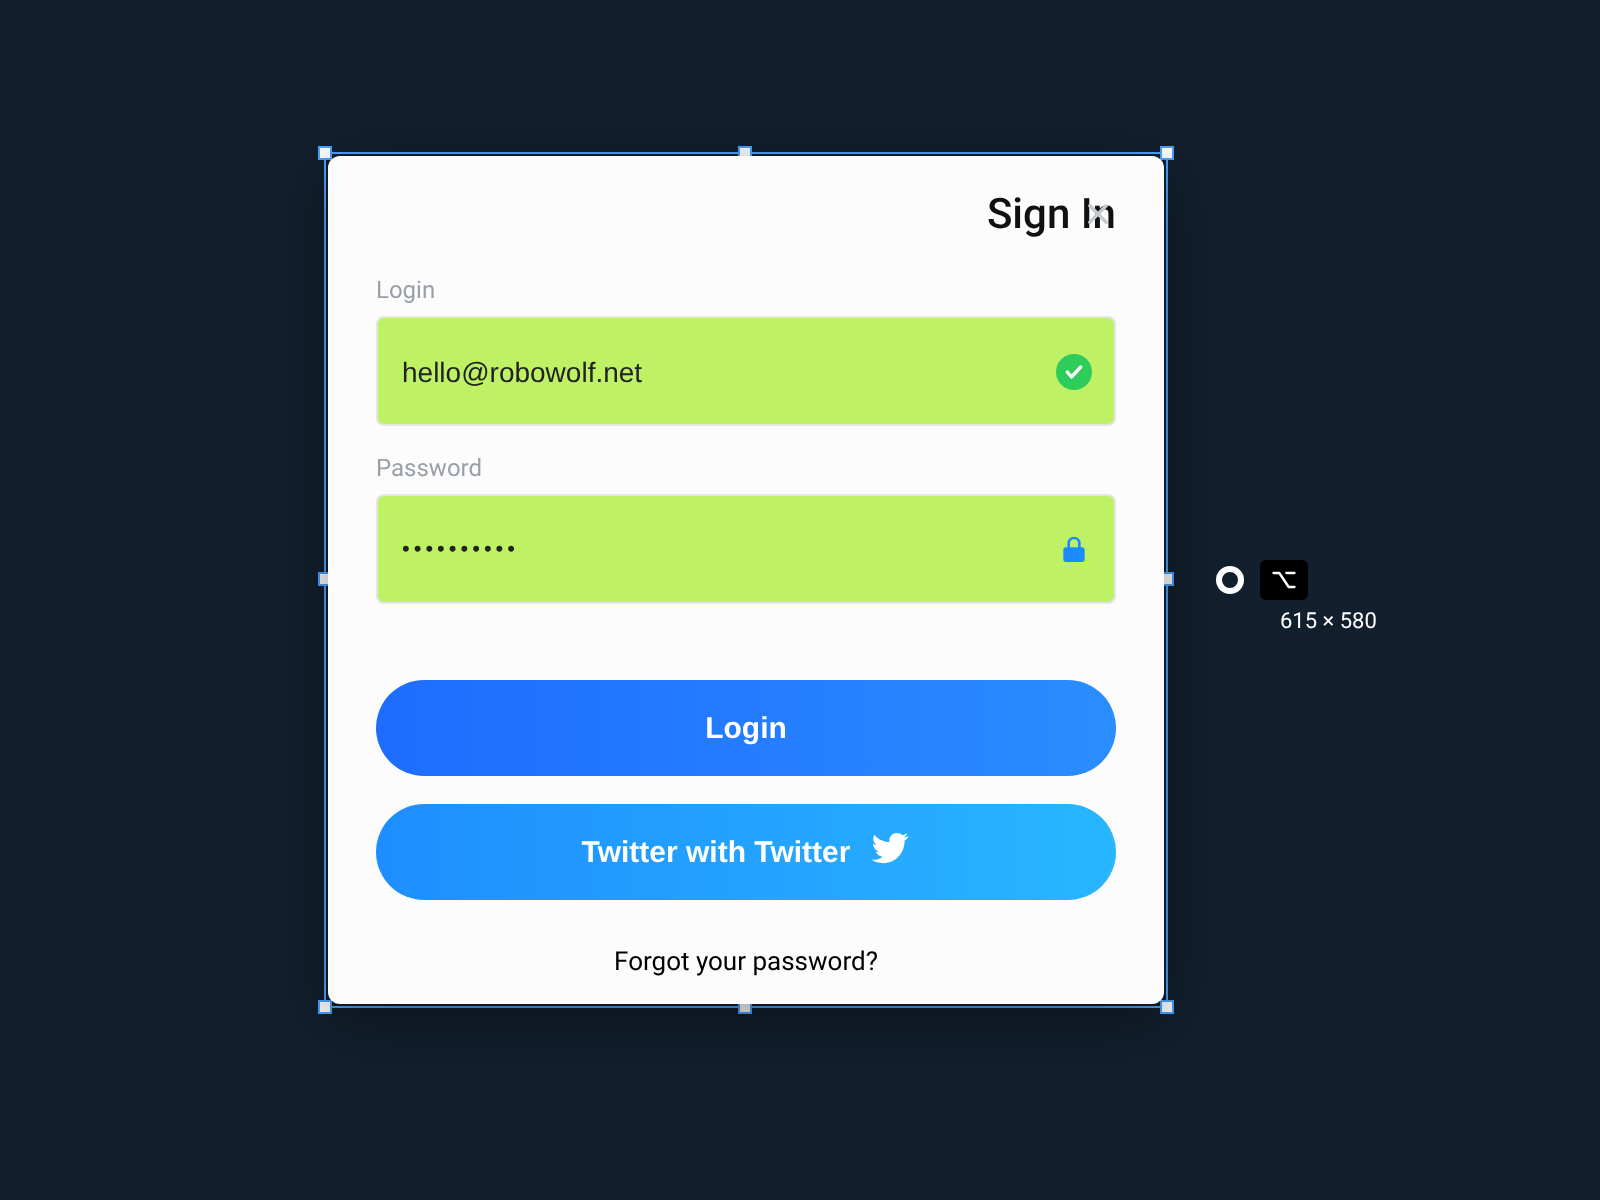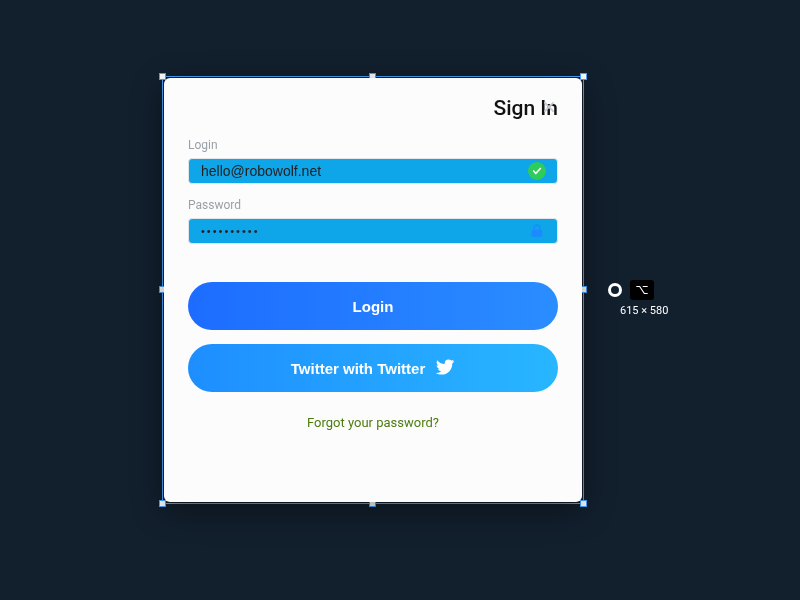--- a/index.html
+++ b/index.html
@@ -77,24 +77,24 @@
     color: #9aa0a8;
     margin-bottom: 6px;
     display: block;
   }
   .field-wrap {
     position: relative;
     margin-bottom: 14px;
   }
   .text-input {
     width: 100%;
-    height: 26px;
+    height: 55px;
     border: 1px solid #e3e5e8;
     border-radius: 4px;
-    background: #0ea5e9;
+    background: #bef264;
     padding: 0 40px 0 12px;
     font-size: 14px;
     color: #222;
     outline: none;
   }
   .text-input.password {
     letter-spacing: 2px;
     font-size: 11px;
   }
   .input-icon {
@@ -142,21 +142,21 @@
     background: linear-gradient(to right, #1e8eff, #28b6ff);
   }
   .btn-twitter svg { width: 20px; height: 20px; fill: #fff; }
 
   .forgot {
     text-align: center;
     margin-top: 20px;
   }
   .forgot a {
     font-size: 13px;
-    color: #4d7c0f;
+    color: #000000;
     text-decoration: none;
     text-align: right;
   }
 
   
   .props-badge {
     position: absolute;
     left: 608px;
     top: 280px;
     display: flex;
@@ -179,21 +179,21 @@
     width: 24px; height: 20px;
     background: #000;
     border-radius: 3px;
     display: flex; align-items: center; justify-content: center;
     color: #fff;
   }
   .opt-key svg { width: 14px; height: 14px; }
   .dims {
     font-size: 11px;
     color: #fff;
-    margin-left: 12px;
+    margin-left: 32px;
     text-align: center;
   }
 </style>
 </head>
 <body>
 
 <div class="selection-frame">
   <div class="sel-handle h-tl"></div>
   <div class="sel-handle h-t"></div>
   <div class="sel-handle h-tr"></div>

